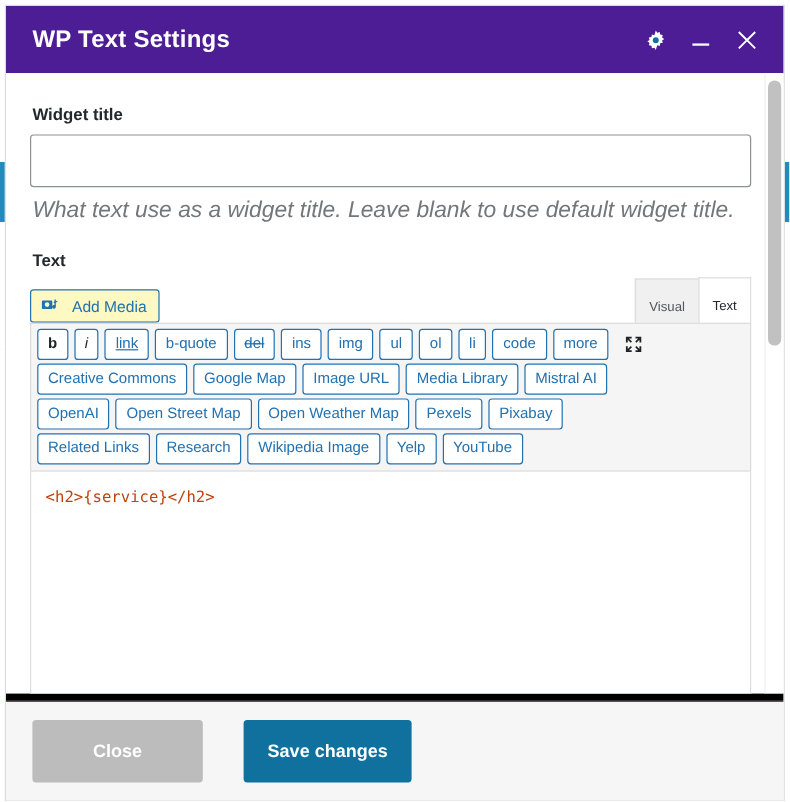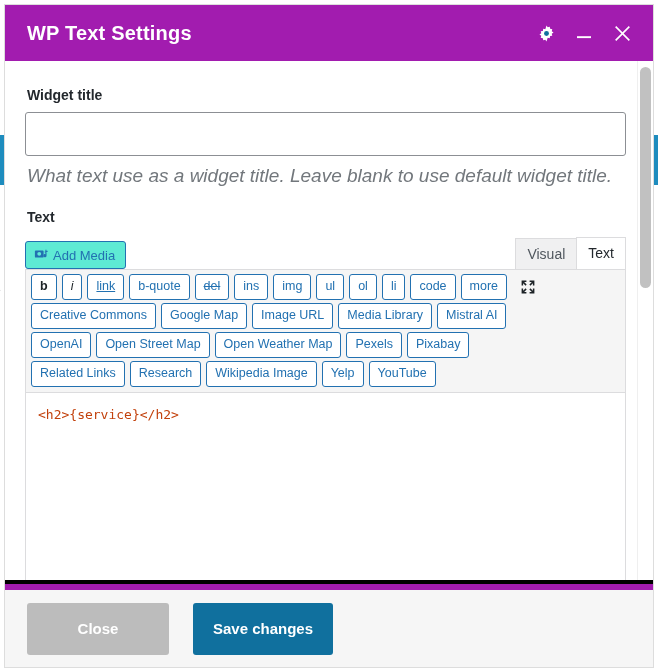--- a/index.html
+++ b/index.html
@@ -49,21 +49,21 @@
     background: #ffffff;
     border: 1px solid #dddddd;
     display: flex;
     flex-direction: column;
     overflow: hidden;
   }
 
   
   .titlebar {
     height: 56px;
-    background: #a21caf;
+    background: #4c1d95;
     color: #ffffff;
     display: flex;
     align-items: center;
     padding: 0 18px 0 22px;
     flex: 0 0 auto;
   }
   .titlebar-title {
     font-size: 20px;
     font-weight: bold;
     letter-spacing: 0.2px;
@@ -82,21 +82,21 @@
     color: #ffffff;
   }
   .tb-icon svg { display: block; }
 
   
   .modal-body {
     position: relative;
     flex: 1 1 auto;
     overflow: hidden;
     background: #ffffff;
-    border-bottom: 4px solid #000000;
+    border-bottom: 6px solid #000000;
   }
   .body-inner {
     padding: 26px 24px 10px 20px;
     height: 100%;
   }
 
   
   .scroll-track {
     position: absolute;
     top: 0; right: 0;
@@ -156,43 +156,43 @@
   }
   .editor-tools {
     position: relative;
     display: flex;
     align-items: flex-end;
     height: 36px;
   }
   .add-media {
     display: inline-flex;
     align-items: center;
-    gap: 4px;
+    gap: 11px;
     height: 28px;
     padding: 0 10px 0 8px;
     font-size: 13px;
     color: #2271b1;
-    background: #5eead4;
+    background: #fef9c3;
     border: 1px solid #2271b1;
     border-radius: 3px;
     cursor: pointer;
     white-space: nowrap;
   }
   .add-media svg { display: block; }
 
   .editor-tabs {
     position: absolute;
     right: 0; bottom: -1px;
     display: flex;
     align-items: flex-end;
   }
   .ed-tab {
-    font-size: 14px;
+    font-size: 11px;
     color: #50575e;
-    padding: 6px 11px 7px;
+    padding: 16px 11px 7px;
     border: 1px solid #dcdcde;
     background: #f0f0f1;
     border-bottom: none;
     margin-left: -1px;
     cursor: pointer;
     line-height: 1.3;
   }
   .ed-tab.active {
     background: #f6f7f7;
     color: #23282d;
@@ -261,44 +261,45 @@
     background: #ffffff;
     white-space: pre;
     overflow: hidden;
   }
 
   
   .modal-footer {
     flex: 0 0 auto;
     height: 83px;
     background: #f6f6f6;
-    border-top: 6px solid #a21caf;
+    border-top: 1px solid #a21caf;
     display: flex;
     align-items: center;
     padding: 4px 22px;
-    gap: 24px;
+    gap: 10px;
   }
   .btn {
     font-size: 15px;
     border-radius: 3px;
     border: none;
     cursor: pointer;
     font-family: "Liberation Sans", sans-serif;
     font-weight: bold;
   }
   .btn-close {
     width: 142px; height: 52px;
     background: #bcbcbc;
     color: #ffffff;
   }
   .btn-save {
     min-width: 140px; height: 52px;
     padding: 0 20px;
     background: #10709e;
     color: #ffffff;
+    margin-left: 24px;
   }
 </style>
 </head>
 <body>
 
 <div id="app">
 
   <div class="bg-strip-left"></div>
   <div class="bg-strip-right"></div>
   <div class="bg-edge-text">e</div>

